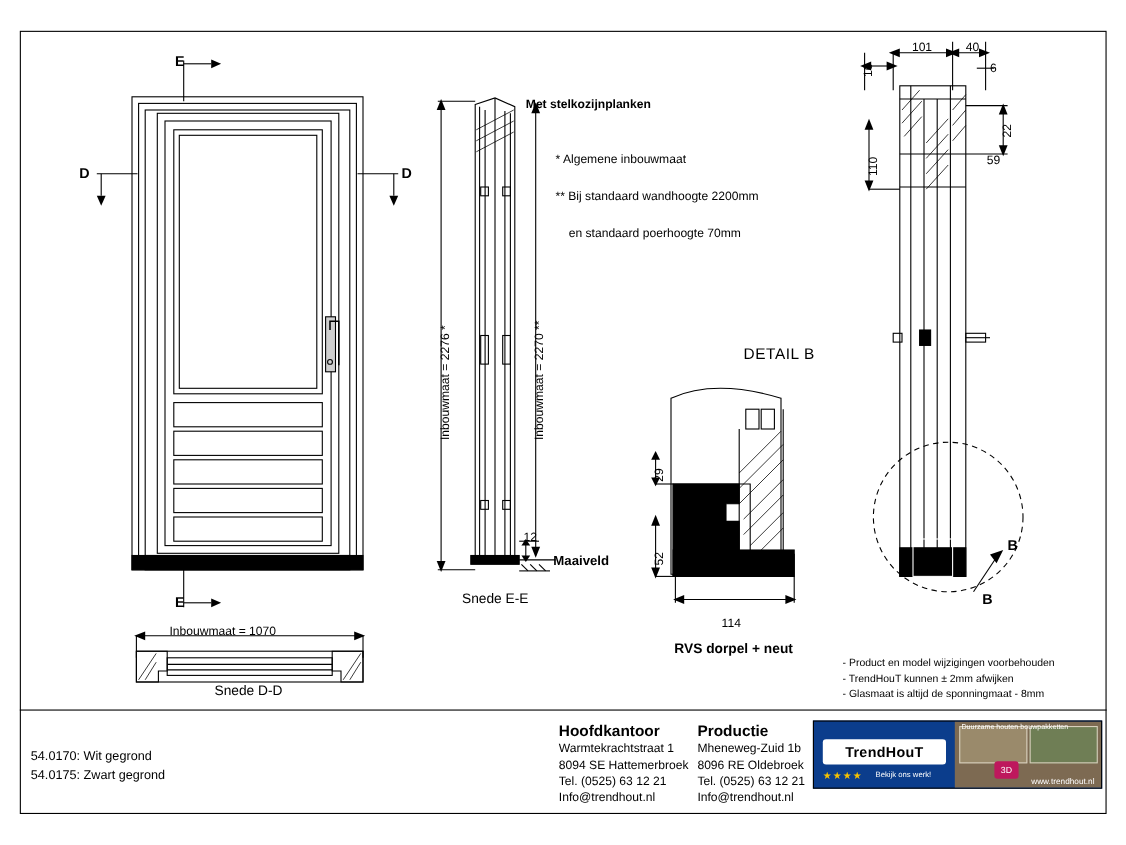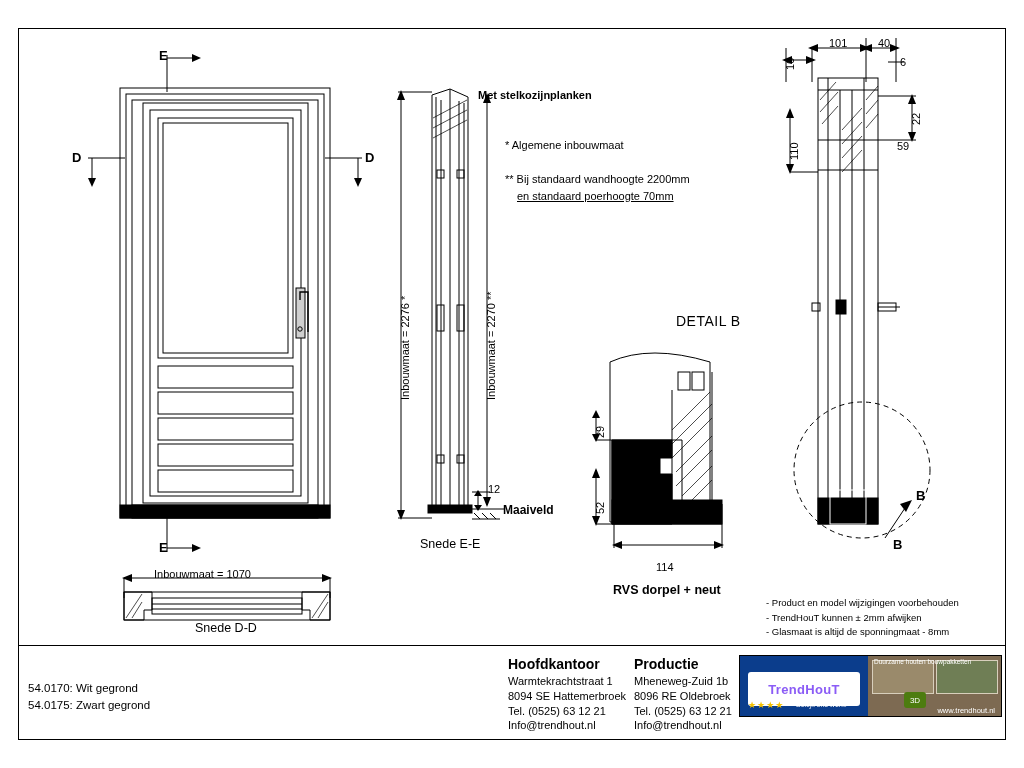--- a/index.html
+++ b/index.html
@@ -12,28 +12,28 @@
   .vert{transform-origin:0 0;}
   .svgbox{position:absolute;left:0;top:0;}
   
   .tb-title{position:absolute;left:28px;top:655px;font-size:13.5px;font-weight:bold;}
   .tb-sub{position:absolute;left:28px;top:680px;font-size:11.5px;line-height:1.5;}
   .tb-col{position:absolute;font-size:11px;line-height:1.35;}
   .tb-head{font-size:14px;font-weight:bold;}
   .logo{position:absolute;left:739px;top:655px;width:263px;height:62px;background:#0b3d8c;border:1px solid #000;box-sizing:border-box;overflow:hidden;}
   .logo-left{position:absolute;left:0;top:0;width:128px;height:62px;}
   .logo-right{position:absolute;right:0;top:0;width:133px;height:62px;background:#7d6a52;}
-  .logo-word{position:absolute;left:8px;top:16px;width:112px;height:34px;background:#ffffff;border-radius:3px;color:#8b5cf6;font-weight:bold;font-size:13px;letter-spacing:.3px;display:flex;align-items:center;justify-content:center;}
+  .logo-word{position:absolute;left:8px;top:16px;width:112px;height:23px;background:#ffffff;border-radius:3px;color:#000000;font-weight:bold;font-size:13px;letter-spacing:.3px;display:flex;align-items:center;justify-content:center;}
   .logo-stars{position:absolute;left:8px;top:44px;font-size:9px;color:#f6c200;letter-spacing:1px;}
   .logo-tag{position:absolute;left:56px;top:45px;font-size:7px;color:#fff;}
   .logo-url{position:absolute;right:6px;bottom:3px;font-size:7.5px;color:#fff;}
   .logo-photo1{position:absolute;left:4px;top:4px;width:60px;height:32px;background:#9a8a6b;border:1px solid #d8cfbc;}
   .logo-photo2{position:absolute;left:68px;top:4px;width:60px;height:32px;background:#6f7e55;border:1px solid #d8cfbc;}
   .logo-sub{position:absolute;left:6px;top:2px;font-size:6.5px;color:#fff;}
-  .logo-3d{position:absolute;left:36px;top:36px;width:22px;height:16px;background:#4d7c0f;color:#fff;font-size:8px;display:flex;align-items:center;justify-content:center;border-radius:3px;}
+  .logo-3d{position:absolute;left:36px;top:36px;width:22px;height:16px;background:#be185d;color:#fff;font-size:8px;display:flex;align-items:center;justify-content:center;border-radius:3px;}
   .disclaimer{position:absolute;left:766px;top:596px;font-size:9.5px;line-height:1.55;}
 </style>
 </head>
 <body>
 
 <div id="sheet">
 
   <div class="frame"></div>
   <div class="titleline"></div>
 
@@ -237,33 +237,33 @@
       <polygon points="908,132 912,142 916,132" fill="#000" stroke="none"></polygon>
       <line x1="878" y1="96" x2="916" y2="96"></line>
       <line x1="878" y1="140" x2="916" y2="140"></line>
     </g>
   </svg>
 
   <div class="lbl b" style="left:478px;top:49px;margin-top:40px;">Met stelkozijnplanken</div>
 
   <div class="lbl" style="left:505px;top:139px;">* Algemene inbouwmaat</div>
   <div class="lbl" style="left:505px;top:173px;">** Bij standaard wandhoogte 2200mm</div>
-  <div class="lbl" style="left:517px;top:190px;text-decoration:underline;">en standaard poerhoogte 70mm</div>
+  <div class="lbl" style="left:517px;top:206px;">en standaard poerhoogte 70mm</div>
 
   <div class="lbl b" style="left:159px;top:48px;font-size:13px;">E</div>
   <div class="lbl b" style="left:159px;top:540px;font-size:13px;">E</div>
   <div class="lbl b" style="left:72px;top:150px;font-size:13px;">D</div>
   <div class="lbl b" style="left:365px;top:150px;font-size:13px;">D</div>
   <div class="lbl b" style="left:916px;top:488px;font-size:13px;">B</div>
   <div class="lbl b" style="left:893px;top:537px;font-size:13px;">B</div>
 
   <div class="lbl vert" style="left:399px;top:400px;transform:rotate(-90deg);">Inbouwmaat = 2276 *</div>
   <div class="lbl vert" style="left:485px;top:400px;transform:rotate(-90deg);">Inbouwmaat = 2270 **</div>
 
-  <div class="lbl" style="left:488px;top:483px;">12</div>
+  <div class="lbl" style="left:476px;top:483px;">12</div>
   <div class="lbl b" style="left:503px;top:503px;font-size:12px;">Maaiveld</div>
   <div class="lbl" style="left:420px;top:537px;font-size:12.5px;">Snede E-E</div>
 
   <div class="lbl" style="left:154px;top:568px;">Inbouwmaat = 1070</div>
   <div class="lbl" style="left:195px;top:621px;font-size:12.5px;">Snede D-D</div>
 
   <div class="lbl" style="left:640px;top:313px;font-size:14px;letter-spacing:.5px;margin-left:36px;">DETAIL  B</div>
   <div class="lbl vert" style="left:594px;top:438px;transform:rotate(-90deg);">29</div>
   <div class="lbl vert" style="left:594px;top:514px;transform:rotate(-90deg);">52</div>
   <div class="lbl" style="left:656px;top:561px;">114</div>

